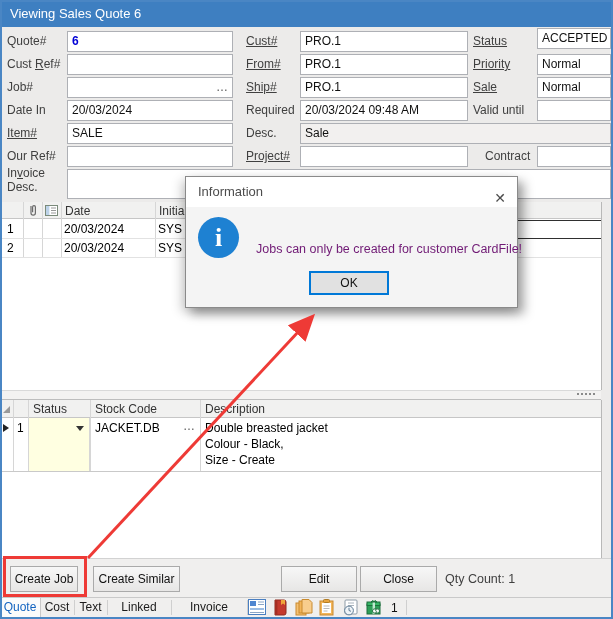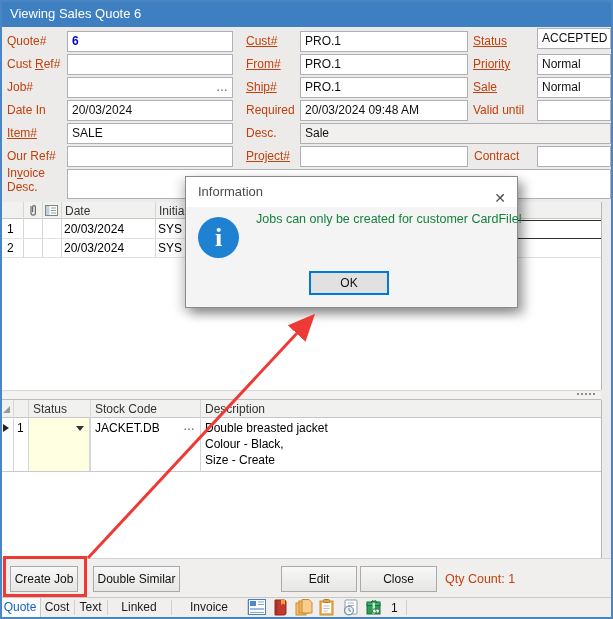--- a/index.html
+++ b/index.html
@@ -1,21 +1,21 @@
 <!DOCTYPE html>
 <html><head>
 <meta charset="utf-8">
 <style>
   html,body{margin:0;padding:0;background:#d8d8d8;}
   .win{position:relative;width:613px;height:619px;background:#ecebea;overflow:hidden;
        font-family:"Liberation Sans",sans-serif;font-size:12px;color:#111;}
   .frame{position:absolute;inset:0;border:2px solid #4a86c4;pointer-events:none;z-index:40;}
   .titlebar{position:absolute;left:0;top:0;width:613px;height:27px;background:#3e7fc1;
             color:#fff;font-weight:normal;font-size:13px;line-height:27px;padding-left:10px;box-sizing:border-box;z-index:5;}
-  .lbl{position:absolute;white-space:nowrap;color:#c2410c;}
+  .lbl{position:absolute;white-space:nowrap;color:#404040;}
   .link{text-decoration:underline;}
   .ak{text-decoration:underline;}
   .fld{position:absolute;height:21px;box-sizing:border-box;background:#fff;border:1px solid #aeb0b5;
        line-height:19px;padding:0 4px;overflow:hidden;white-space:nowrap;}
   .ro{background:#f2f0ef;}
   .blue{color:#0000d6;font-weight:bold;}
   .ell{position:absolute;right:3px;top:0;color:#555;letter-spacing:1px;line-height:18px;cursor:pointer;}
   .panel{position:absolute;background:#fff;border-right:1px solid #b8b8b8;box-sizing:border-box;}
   .thead{position:absolute;left:0;top:0;background:#f1f1f0;border-bottom:1px solid #c6c6c6;box-sizing:border-box;color:#333;}
   .vline{position:absolute;width:1px;background:#d6d6d6;}
@@ -34,21 +34,21 @@
   .tsep{position:absolute;top:2px;bottom:2px;width:1px;background:#cfcfcf;}
   .dlg{position:absolute;left:185px;top:176px;width:333px;height:132px;background:#f4f4f4;
        border:1px solid #8a8a8a;box-sizing:border-box;z-index:50;
        box-shadow:6px 6px 10px rgba(0,0,0,.35), -4px 4px 10px rgba(0,0,0,.18);}
   .dlg-title{position:absolute;left:0;top:0;right:0;height:30px;background:#fff;color:#4c4c4c;
              font-size:13px;line-height:30px;padding-left:12px;box-sizing:border-box;}
   .dlg-x{position:absolute;right:11px;top:6px;color:#4c4c4c;font-size:14px;cursor:pointer;}
   .info-ic{position:absolute;left:12px;top:40px;width:41px;height:41px;border-radius:50%;
            background:#1e81d2;color:#fff;text-align:center;line-height:41px;
            font-family:"Liberation Serif",serif;font-weight:bold;font-size:26px;}
-  .dlg-msg{position:absolute;left:70px;top:35px;font-size:12.5px;color:#15803d;white-space:nowrap;}
+  .dlg-msg{position:absolute;left:70px;top:65px;font-size:12.5px;color:#701a75;white-space:nowrap;}
   .okbtn{position:absolute;left:123px;top:94px;width:80px;height:24px;background:#e1e1e1;
          border:2px solid #0078d7;box-sizing:border-box;text-align:center;line-height:20px;cursor:pointer;}
   .hl-rect{position:absolute;left:3px;top:556px;width:84px;height:41px;border:3px solid #ee3a36;
            box-sizing:border-box;z-index:70;pointer-events:none;}
   .overlay{position:absolute;left:0;top:0;z-index:70;pointer-events:none;}
   .ibox{position:absolute;top:1px;width:20px;height:18px;}
   .yellowcell{position:absolute;background:#ffffe1;border-right:1px solid #d6d6d6;box-sizing:border-box;}
   .tri-r{width:0;height:0;border-top:4px solid transparent;border-bottom:4px solid transparent;border-left:6px solid #222;}
   .tri-d{width:0;height:0;border-left:4px solid transparent;border-right:4px solid transparent;border-top:5px solid #333;}
   .tri-h{width:0;height:0;border-bottom:7px solid #9a9a9a;border-left:7px solid transparent;}
@@ -107,21 +107,21 @@
 
   <div class="lbl link" style="left:473px;top:57px">Priority</div>
   <div class="fld" style="left:537px;top:54px;width:74px"><span>Normal</span></div>
 
   <div class="lbl link" style="left:473px;top:80px">Sale</div>
   <div class="fld" style="left:537px;top:77px;width:74px"><span>Normal</span></div>
 
   <div class="lbl" style="left:473px;top:103px">Valid until</div>
   <div class="fld" style="left:537px;top:100px;width:74px"><span></span></div>
 
-  <div class="lbl" style="left:474px;top:149px">Contract</div>
+  <div class="lbl" style="left:485px;top:149px">Contract</div>
   <div class="fld" style="left:537px;top:146px;width:74px"><span></span></div>
 
   <div class="panel" style="left:0;top:202px;width:602px;height:188px">
     <div class="thead" style="width:601px;height:17px">
       <svg class="overlay" style="left:27px;top:2px" width="12" height="13" viewBox="0 0 12 13">
           <path d="M4 2 L4 9 a2.2 2.2 0 0 0 4.4 0 L8.4 3 a1.4 1.4 0 0 0 -2.8 0 L5.6 8.2" fill="none" stroke="#6a6a6a" stroke-width="1.2"></path>
         </svg>
       <svg class="overlay" style="left:45px;top:3px" width="13" height="11" viewBox="0 0 13 11">
           <rect x="0.5" y="0.5" width="12" height="10" fill="#fff" stroke="#7a8a7a"></rect>
           <rect x="1" y="1" width="3.4" height="9" fill="#bcd2e8"></rect>
@@ -188,21 +188,21 @@
       <span class="cellnum" style="left:183px;top:19px;color:#555">…</span>
       <span class="cellnum" style="left:205px;top:21px">Double breasted jacket</span>
       <span class="cellnum" style="left:205px;top:37px">Colour - Black,</span>
       <span class="cellnum" style="left:205px;top:53px">Size - Create</span>
     </div>
     <div class="hline" style="left:0;top:71px;width:601px;background:#c9c9c9"></div>
   </div>
 
   <div class="strip" style="top:558px;height:39px;border-top:1px solid #d2d2d2"></div>
   <div class="btn" style="left:10px;top:566px;width:68px">Create Job</div>
-  <div class="btn" style="left:93px;top:566px;width:87px">Double Similar</div>
+  <div class="btn" style="left:93px;top:566px;width:87px">Create Similar</div>
   <div class="btn" style="left:281px;top:566px;width:76px">Edit</div>
   <div class="btn" style="left:360px;top:566px;width:77px">Close</div>
   <div class="lbl" style="left:445px;top:572px;font-size:12.5px">Qty Count: 1</div>
 
   <div class="strip" style="top:597px;height:20px;border-top:1px solid #c9c9c9">
     <div class="tab tabsel" style="left:0;width:40px">Quote</div>
     <div class="tab" style="left:40px;width:34px">Cost</div>
     <div class="tab" style="left:74px;width:33px">Text</div>
     <div class="tab" style="left:107px;width:64px">Linked Jobs</div>
     <div class="tab" style="left:171px;width:76px">Invoice Details</div>

